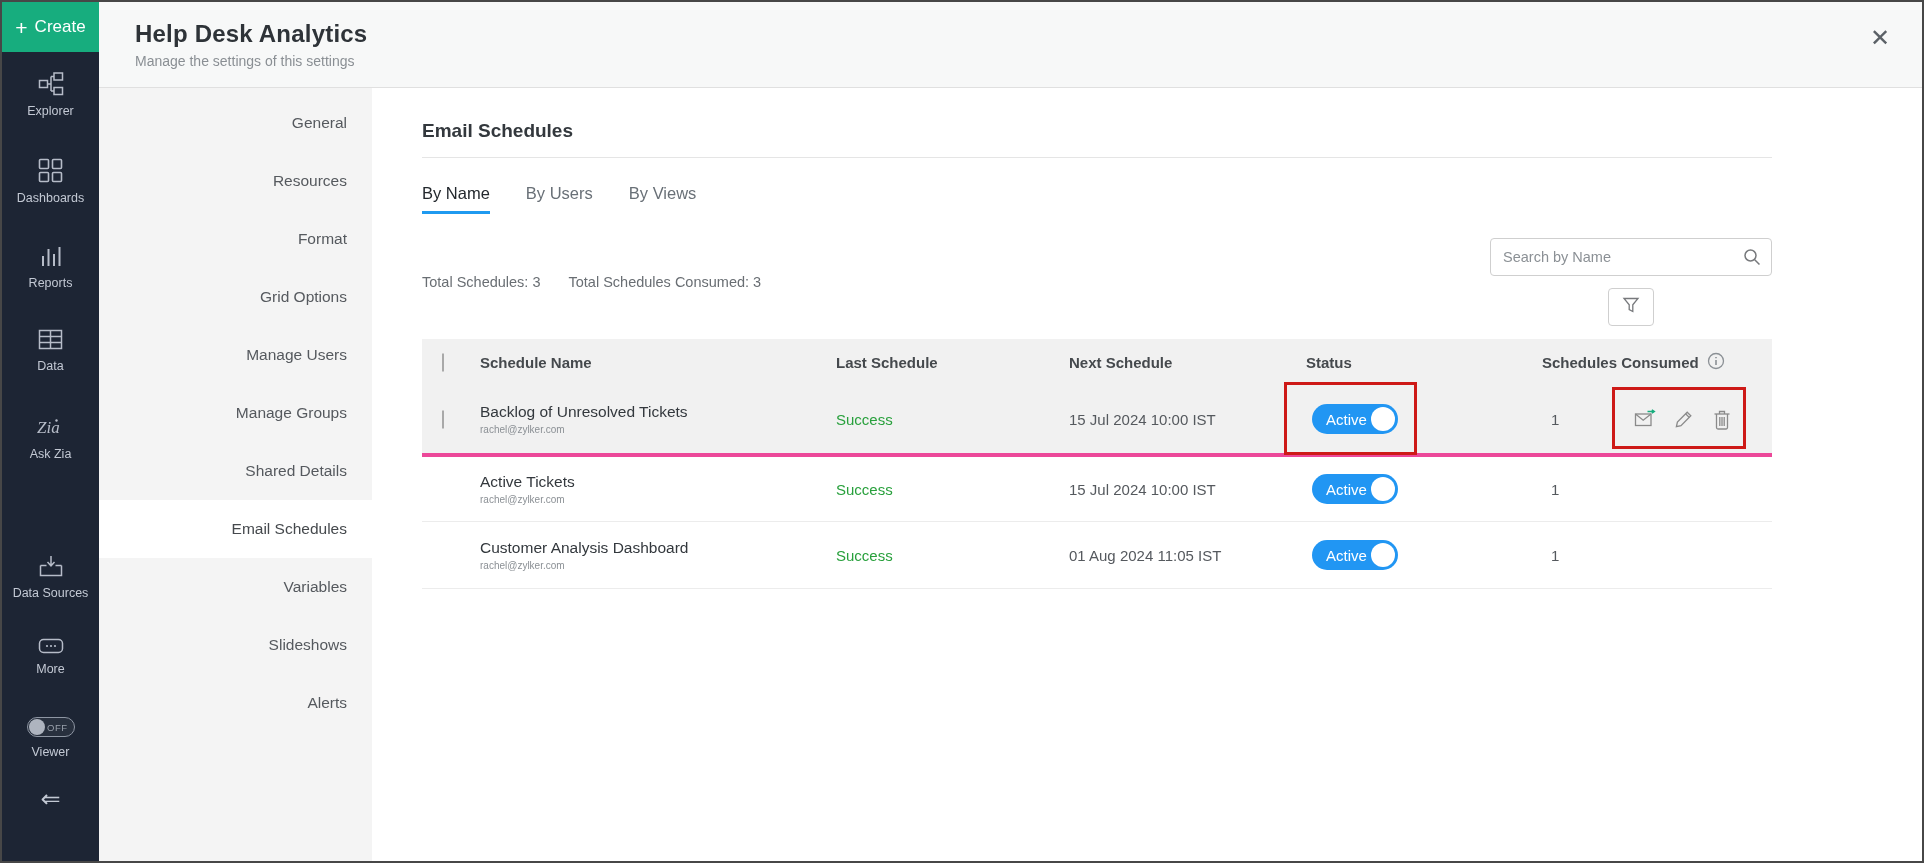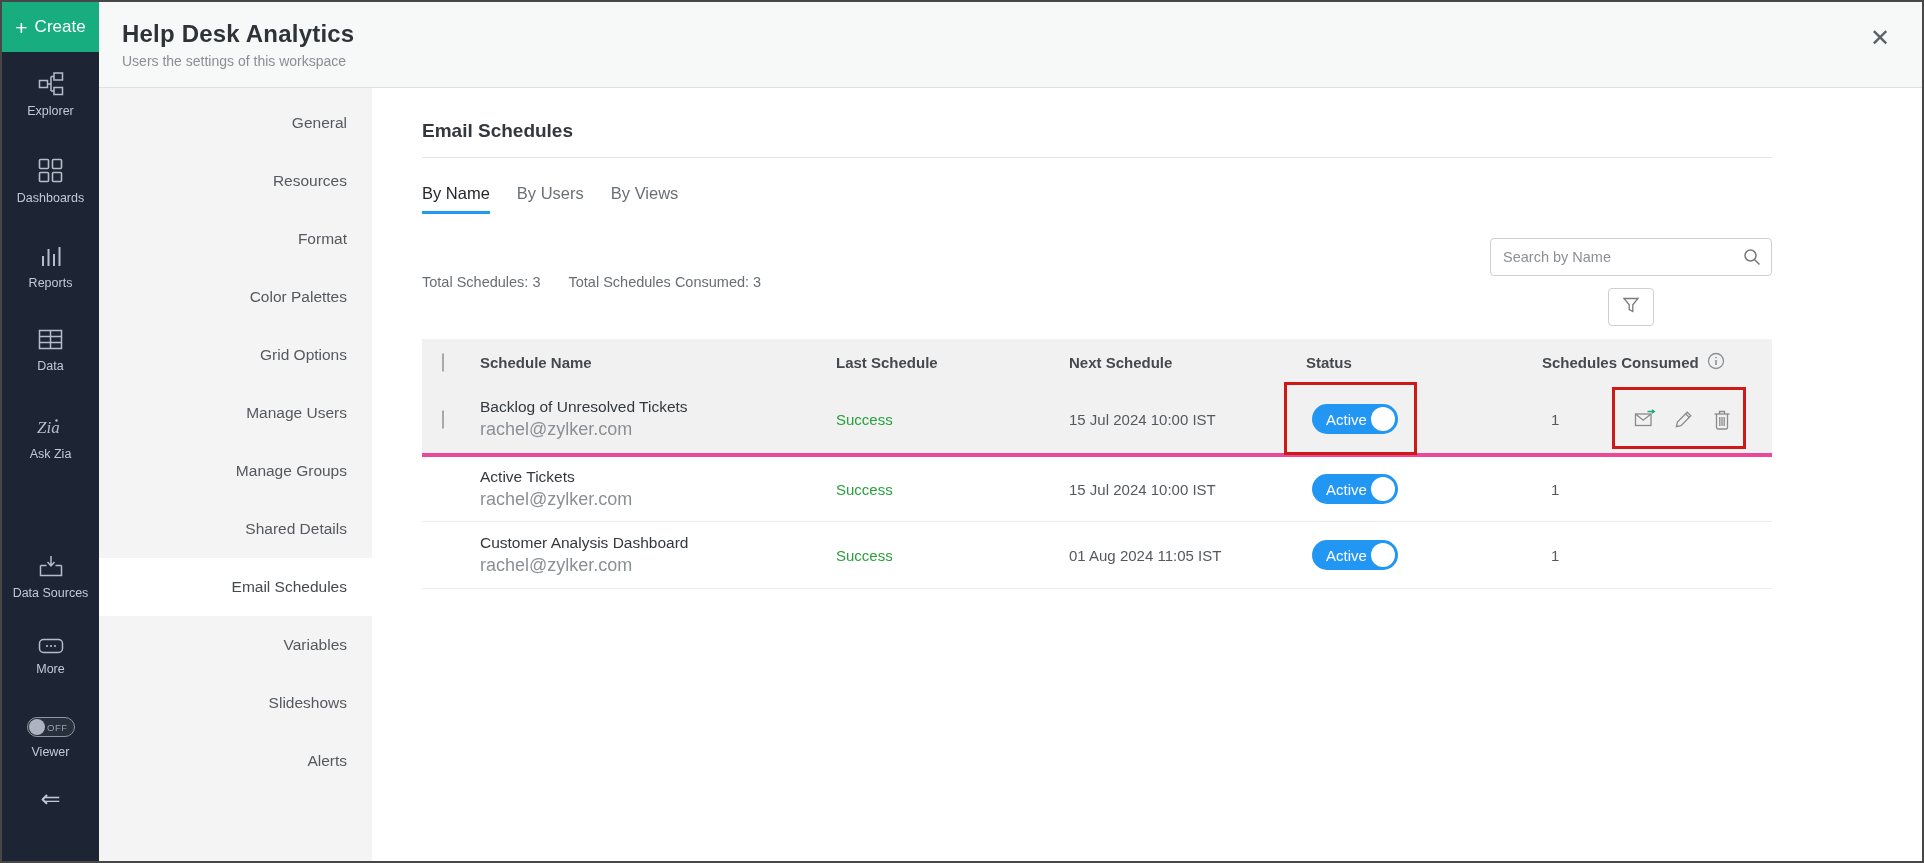--- a/index.html
+++ b/index.html
@@ -20,37 +20,37 @@
   .m-sources { margin-top:92px; }
   .m-more { margin-top:36px; }
   .m-viewer { margin-top:40px; }
   .collapse-btn { margin-top:26px; font-size:24px; color:#c3c9d4; cursor:pointer; line-height:1; }
   .v-toggle { width:48px; height:20px; border:1px solid #8e96a3; border-radius:11px; position:relative; background:rgba(255,255,255,0.05); }
   .v-knob { position:absolute; left:1px; top:1px; width:16px; height:16px; border-radius:50%; background:#aeb4bf; }
   .v-off { position:absolute; right:6px; top:4px; font-size:9.5px; color:#9aa1ac; letter-spacing:.5px; }
 
   
   .right { flex:1; display:flex; flex-direction:column; min-width:0; }
-  .header { height:86px; background:#f7f8f8; border-bottom:1px solid #e0e0e0; position:relative; display:flex; flex-direction:column; justify-content:center; padding-left:23px; flex-shrink:0; }
+  .header { height:86px; background:#f7f8f8; border-bottom:1px solid #e0e0e0; position:relative; display:flex; flex-direction:column; justify-content:center; padding-left:36px; flex-shrink:0; }
   .header h1 { font-size:24px; color:#2e3338; letter-spacing:.2px; }
   .header .sub { font-size:14px; color:#8a8f94; margin-top:5px; }
   .close-x { position:absolute; top:24px; right:32px; font-size:24px; color:#5b6167; cursor:pointer; line-height:1; }
 
   .body { flex:1; display:flex; min-height:0; }
 
   
   .settings-nav { width:273px; background:#f4f4f4; padding-top:6px; flex-shrink:0; }
   .settings-item { height:58px; line-height:58px; text-align:right; padding-right:25px; font-size:15.5px; color:#55595e; cursor:pointer; white-space:nowrap; }
   .settings-item.selected { background:#fff; color:#45494d; }
 
   
   .main { flex:1; background:#fff; padding-left:50px; min-width:0; }
   .main-title { margin-top:32px; font-size:19px; font-weight:bold; color:#33383d; }
   .title-divider { width:1350px; border-top:1px solid #e5e5e5; margin-top:15px; }
-  .tabs { display:flex; gap:27px; margin-top:26px; }
+  .tabs { display:flex; gap:36px; margin-top:26px; }
   .tab { font-size:16.5px; color:#697077; padding-bottom:8px; border-bottom:3px solid transparent; cursor:pointer; }
   .tab.active { color:#23282d; border-bottom-color:#1f9af0; }
 
   .toolbar { width:1350px; margin-top:24px; display:flex; align-items:center; justify-content:space-between;gap:43px; }
   .totals { display:flex; gap:28px; font-size:14.5px; color:#696e73; }
   .tools { display:flex; gap:12px; align-items:center;flex-direction:column; }
   .searchbox { position:relative; }
   .searchbox input { width:282px; height:38px; border:1px solid #cfcfcf; border-radius:4px; padding:0 38px 0 12px; font-size:14.5px; color:#333; font-family:"Liberation Sans", sans-serif; outline:none; }
   .searchbox input::placeholder { color:#8b9095; }
   .searchbox svg { position:absolute; right:11px; top:10px; }
@@ -58,21 +58,21 @@
 
   
   .table { width:1350px; margin-top:13px; font-size:15px; }
   .t-head, .t-row { display:grid; grid-template-columns:58px 356px 233px 237px 236px 200px 30px; align-items:center; }
   .t-head { height:46px; background:#f1f1f1; color:#45494d; font-weight:bold; font-size:15px; }
   .t-row { height:68px; position:relative; background:#fff; }
   .t-row.hl { background:#f1f1f1; }
   .t-row.edge { border-bottom:1px solid #ececec; }
   .cb { width:17px; height:17px; border:1.5px solid #a9a9a9; border-radius:3px; background:#fff; margin-left:20px; cursor:pointer; }
   .cell-name .nm { color:#33383d; font-size:15.5px; }
-  .cell-name .ow { color:#8b9095; font-size:18px; margin-top:3px; }
+  .cell-name .ow { color:#8b9095; font-size:10px; margin-top:3px; }
   .ok { color:#28a03c; }
   .dt { color:#55595e; }
   .consumed { padding-left:9px; color:#55595e; }
   .hd-consumed { display:flex; align-items:center; gap:8px; }
 
   .toggle { width:86px; height:30px; margin-left:6px; background:#2196f3; border-radius:15px; position:relative; display:flex; align-items:center; padding-left:14px; color:#fff; font-size:15px; cursor:pointer; }
   .knob { position:absolute; right:3px; top:3px; width:24px; height:24px; border-radius:50%; background:#fff; }
 
   .row-actions { position:absolute; left:1212px; top:0; height:100%; display:flex; align-items:center; gap:18px; }
   .act { cursor:pointer; display:flex; }
@@ -175,31 +175,30 @@
       <span>Viewer</span>
     </div>
 
     <div class="collapse-btn">⇐</div>
   </div>
 
   <div class="right">
 
     <div class="header">
       <h1>Help Desk Analytics</h1>
-      <div class="sub">Users the settings of this workspace</div>
+      <div class="sub">Manage the settings of this settings</div>
       <div class="close-x">✕</div>
     </div>
 
     <div class="body">
 
       <div class="settings-nav">
         <div class="settings-item">General</div>
         <div class="settings-item">Resources</div>
         <div class="settings-item">Format</div>
-        <div class="settings-item">Color Palettes</div>
         <div class="settings-item">Grid Options</div>
         <div class="settings-item">Manage Users</div>
         <div class="settings-item">Manage Groups</div>
         <div class="settings-item">Shared Details</div>
         <div class="settings-item selected">Email Schedules</div>
         <div class="settings-item">Variables</div>
         <div class="settings-item">Slideshows</div>
         <div class="settings-item">Alerts</div>
       </div>
 

